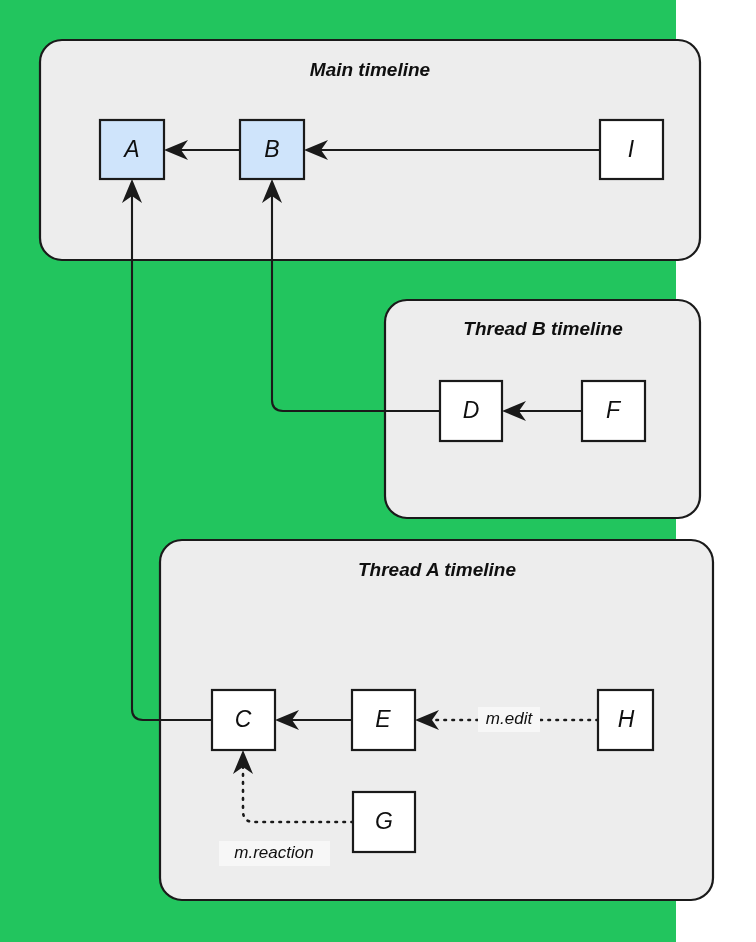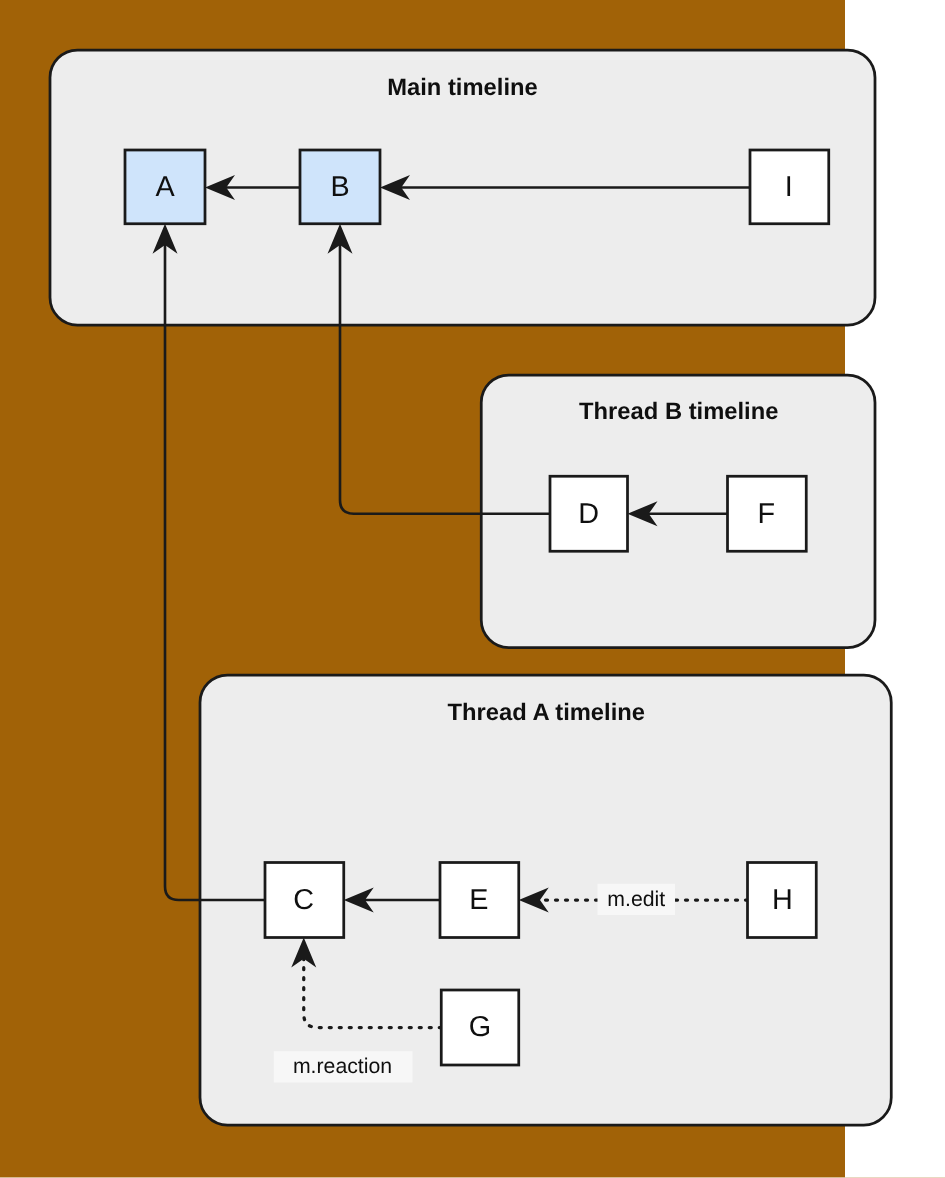--- a/index.html
+++ b/index.html
@@ -10,21 +10,22 @@
   body {
     width: 756px;
     height: 942px;
     font-family: "Liberation Sans", "DejaVu Sans", sans-serif;
     overflow: hidden;
   }
   #canvas {
     position: relative;
     width: 676px;
     height: 942px;
-    background: #a16207;
+    background: #22c55e;
+    font-style: italic;
   }
   #diagram-svg {
     position: absolute;
     left: 0;
     top: 0;
     width: 756px;
     height: 942px;
   }
   .panel-rect {
     fill: #ededed;

